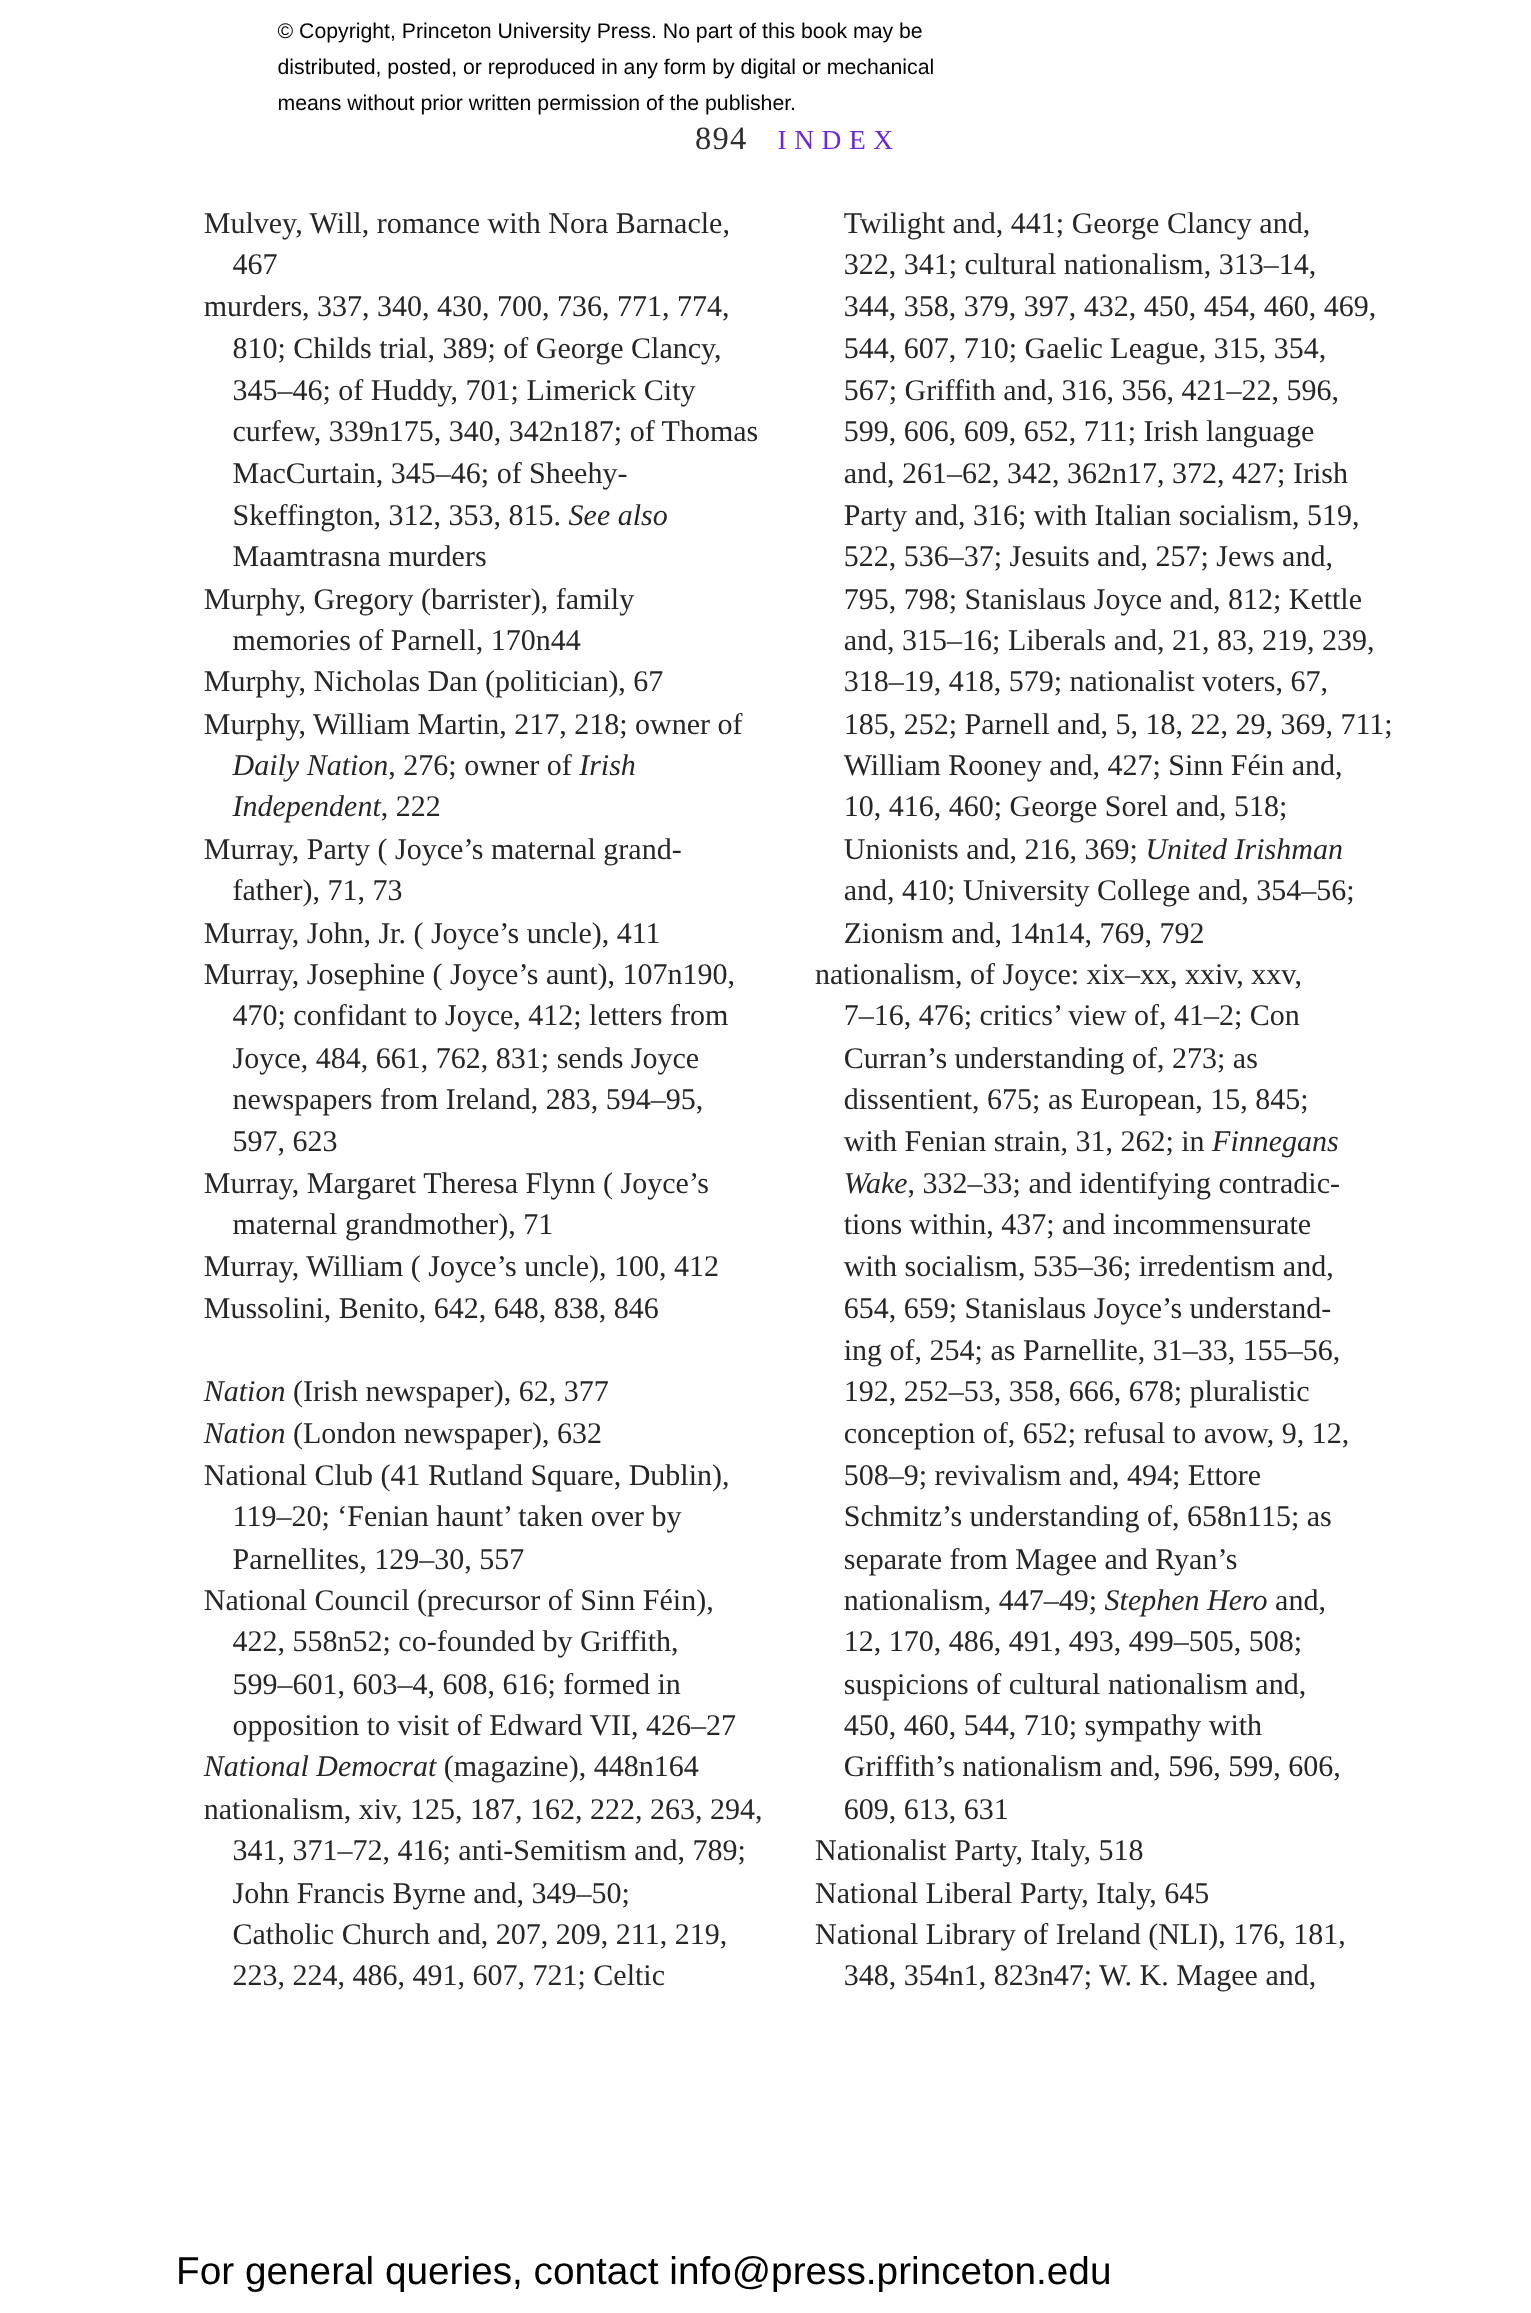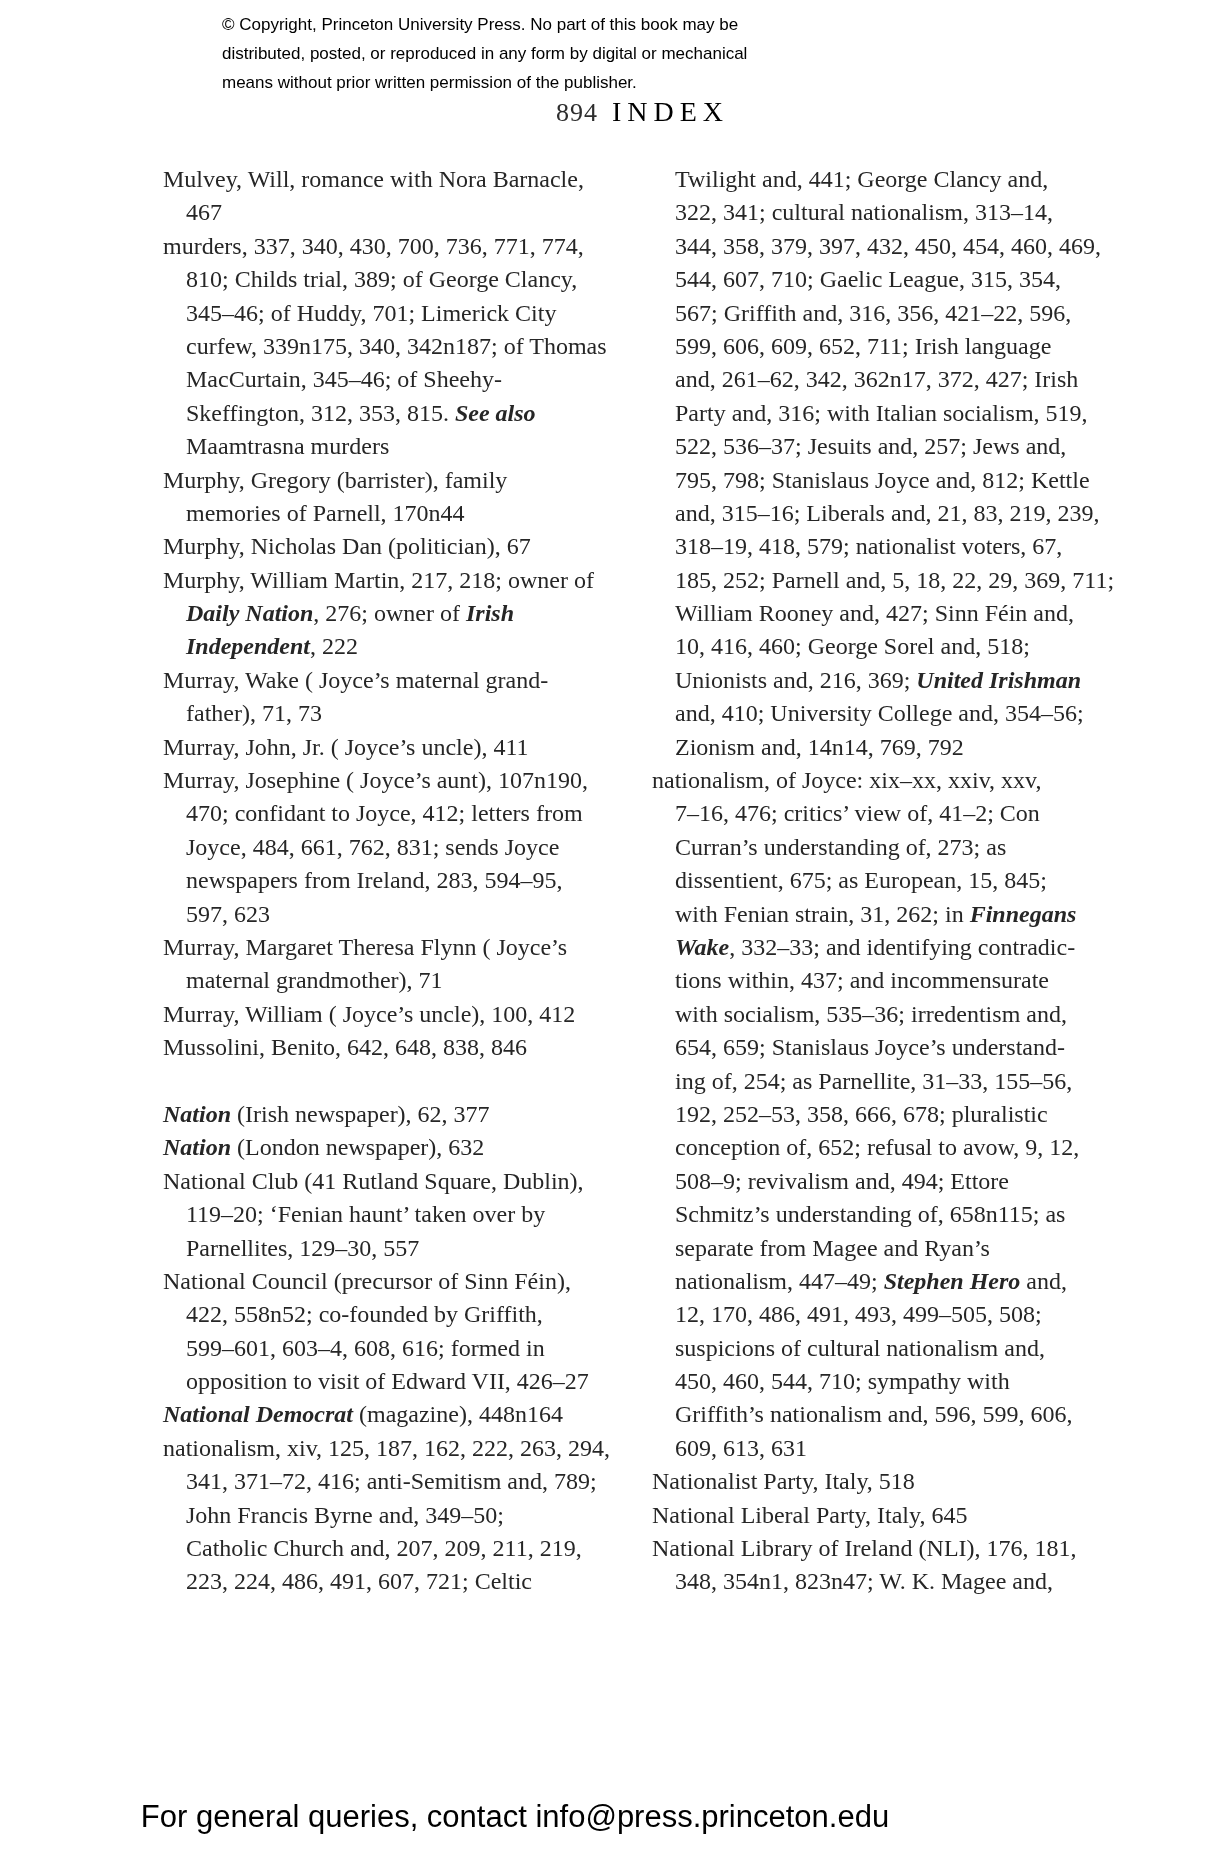--- a/index.html
+++ b/index.html
@@ -28,41 +28,41 @@
     display: flex;
     align-items: baseline;
     justify-content: flex-end;
   }
   .page-number {
     font-size: 26px;
     letter-spacing: 1px;
     color: #2e2e2e;
   }
   .index-title {
-    font-size: 28px;
+    font-size: 22px;
     letter-spacing: 6px;
-    margin-left: 14px;
-    color: #000000;
+    margin-left: 24px;
+    color: #6d28d9;
   }
   .index-col {
     position: absolute;
     top: 163px;
     width: 480px;
   }
   .col-left  { left: 163px; }
   .col-right { left: 652px; }
   .index-line {
     font-size: 24px;
     line-height: 33.4px;
     height: 33.4px;
     white-space: nowrap;
     color: #262626;
   }
   .index-line.indent { padding-left: 23px; }
-  .index-line i { font-style: italic; font-weight: bold; }
+  .index-line i { font-style: italic; }
   .page-footer {
     position: absolute;
     top: 1799px;
     left: 0;
     width: 1030px;
     text-align: center;
     font-family: "Liberation Sans", sans-serif;
     font-size: 31px;
     color: #000000;
   }
@@ -90,21 +90,21 @@
     <div class="index-line indent"><span>curfew, 339n175, 340, 342n187; of Thomas</span></div>
     <div class="index-line indent"><span>MacCurtain, 345–46; of Sheehy-</span></div>
     <div class="index-line indent"><span>Skeffington, 312, 353, 815. </span><i>See also</i></div>
     <div class="index-line indent"><span>Maamtrasna murders</span></div>
     <div class="index-line"><span>Murphy, Gregory (barrister), family</span></div>
     <div class="index-line indent"><span>memories of Parnell, 170n44</span></div>
     <div class="index-line"><span>Murphy, Nicholas Dan (politician), 67</span></div>
     <div class="index-line"><span>Murphy, William Martin, 217, 218; owner of</span></div>
     <div class="index-line indent"><i>Daily Nation</i><span>, 276; owner of </span><i>Irish</i></div>
     <div class="index-line indent"><i>Independent</i><span>, 222</span></div>
-    <div class="index-line"><span>Murray, Wake ( Joyce’s maternal grand-</span></div>
+    <div class="index-line"><span>Murray, Party ( Joyce’s maternal grand-</span></div>
     <div class="index-line indent"><span>father), 71, 73</span></div>
     <div class="index-line"><span>Murray, John, Jr. ( Joyce’s uncle), 411</span></div>
     <div class="index-line"><span>Murray, Josephine ( Joyce’s aunt), 107n190,</span></div>
     <div class="index-line indent"><span>470; confidant to Joyce, 412; letters from</span></div>
     <div class="index-line indent"><span>Joyce, 484, 661, 762, 831; sends Joyce</span></div>
     <div class="index-line indent"><span>newspapers from Ireland, 283, 594–95,</span></div>
     <div class="index-line indent"><span>597, 623</span></div>
     <div class="index-line"><span>Murray, Margaret Theresa Flynn ( Joyce’s</span></div>
     <div class="index-line indent"><span>maternal grandmother), 71</span></div>
     <div class="index-line"><span>Murray, William ( Joyce’s uncle), 100, 412</span></div>

